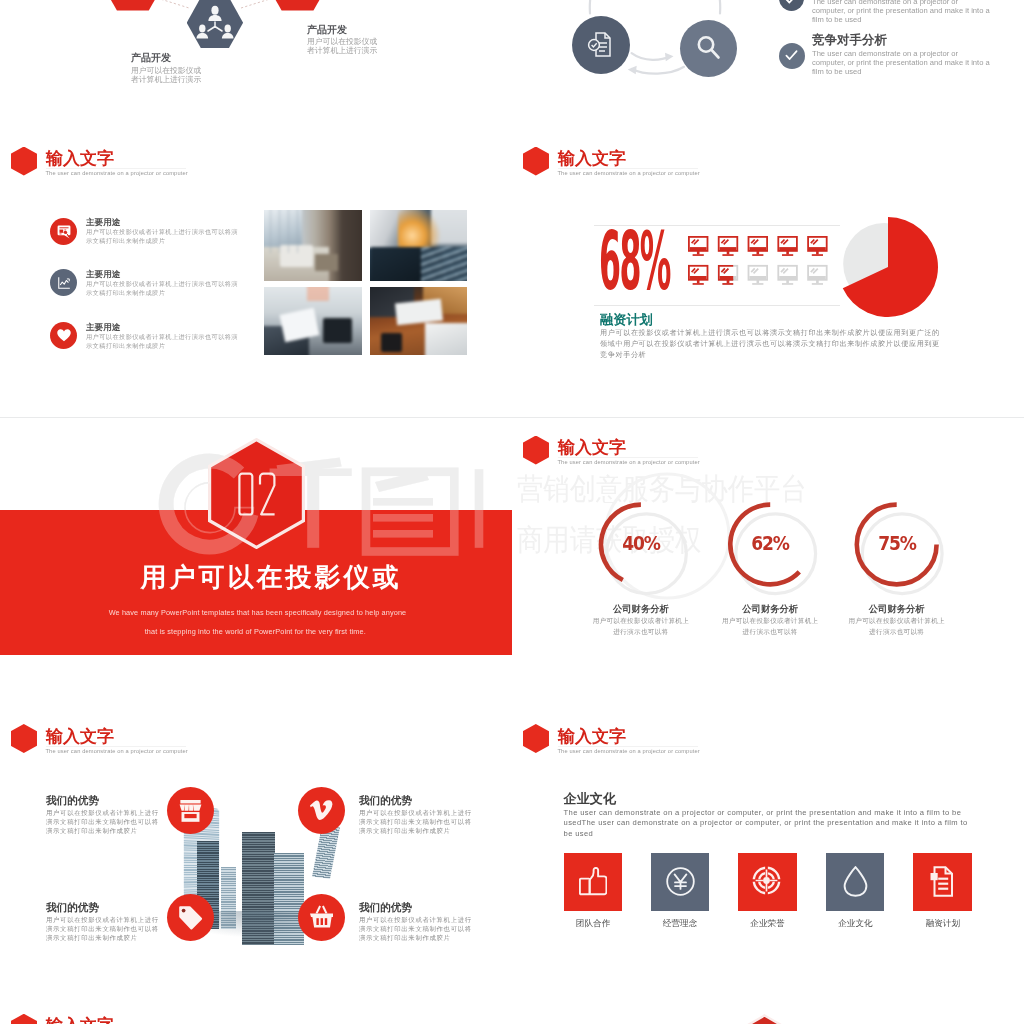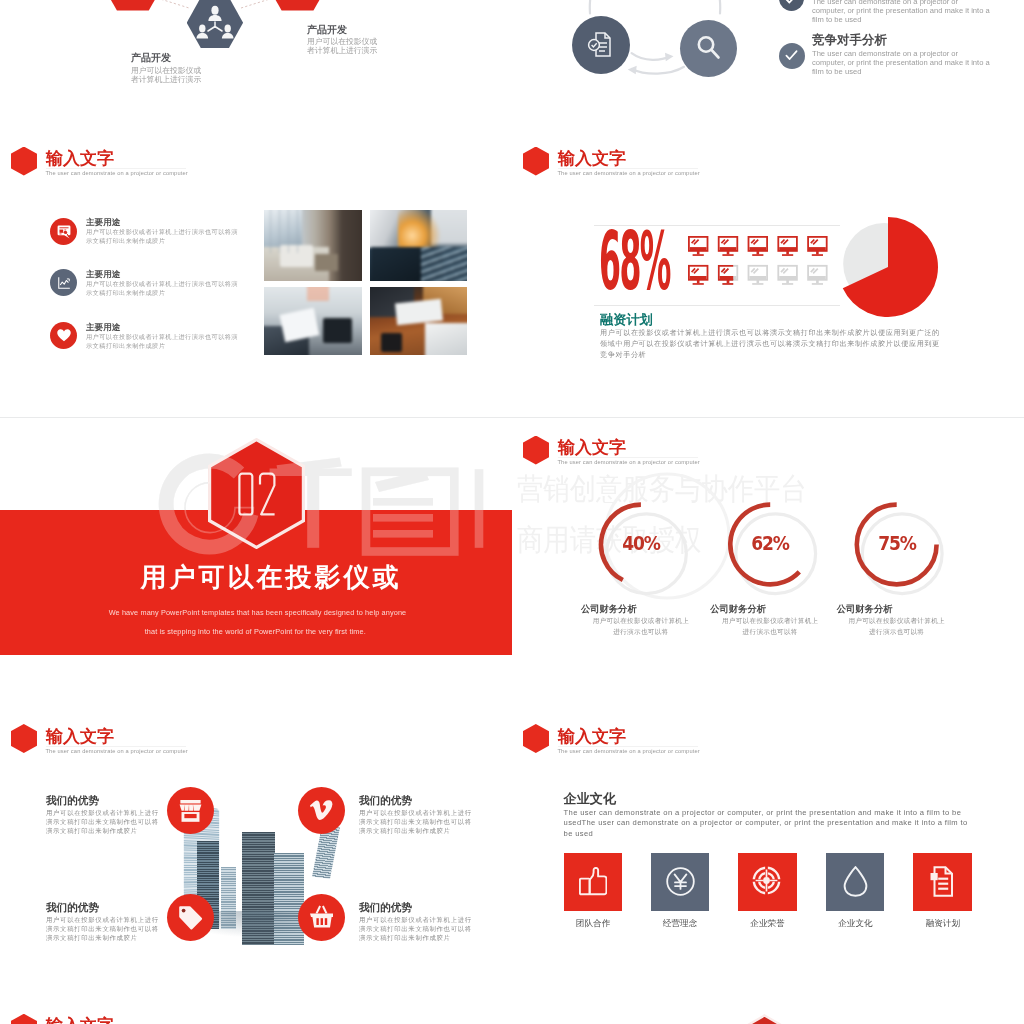--- a/index.html
+++ b/index.html
@@ -42,21 +42,21 @@
   
   .band{position:absolute;background:#e8281c;}
   .chaptitle{position:absolute;font-size:26px;font-weight:bold;color:#fff;
     letter-spacing:3px;white-space:nowrap;line-height:1;}
   .chapsub{position:absolute;font-size:7.3px;color:#fcd6d2;white-space:nowrap;letter-spacing:0.13px;}
 
   
   .ringval{position:absolute;font-size:19px;font-weight:bold;color:#bf3326;
     font-family:"DejaVu Sans",sans-serif;letter-spacing:-1.2px;line-height:1;
     transform:scaleX(0.9);transform-origin:center;white-space:nowrap;text-align:center;}
-  .rttl{position:absolute;font-size:9.3px;font-weight:bold;color:#4a4a4a;white-space:nowrap;}
+  .rttl{position:absolute;font-size:9.3px;font-weight:bold;color:#4a4a4a;white-space:nowrap;text-align:center;}
   .rln{position:absolute;font-size:6.6px;color:#909090;white-space:nowrap;text-align:center;letter-spacing:0.3px;}
 
   
   .advttl{position:absolute;font-size:10.6px;font-weight:bold;color:#3f3f3f;white-space:nowrap;}
   .advln{position:absolute;font-size:6.4px;color:#8e8e8e;white-space:nowrap;letter-spacing:.66px;}
 
   
   .cultttl{position:absolute;font-size:13.1px;font-weight:bold;color:#3f3f3f;white-space:nowrap;}
   .cultln{position:absolute;font-size:7.6px;color:#6f6f6f;white-space:nowrap;letter-spacing:.36px;text-align:center;}
   .tile{position:absolute;}

